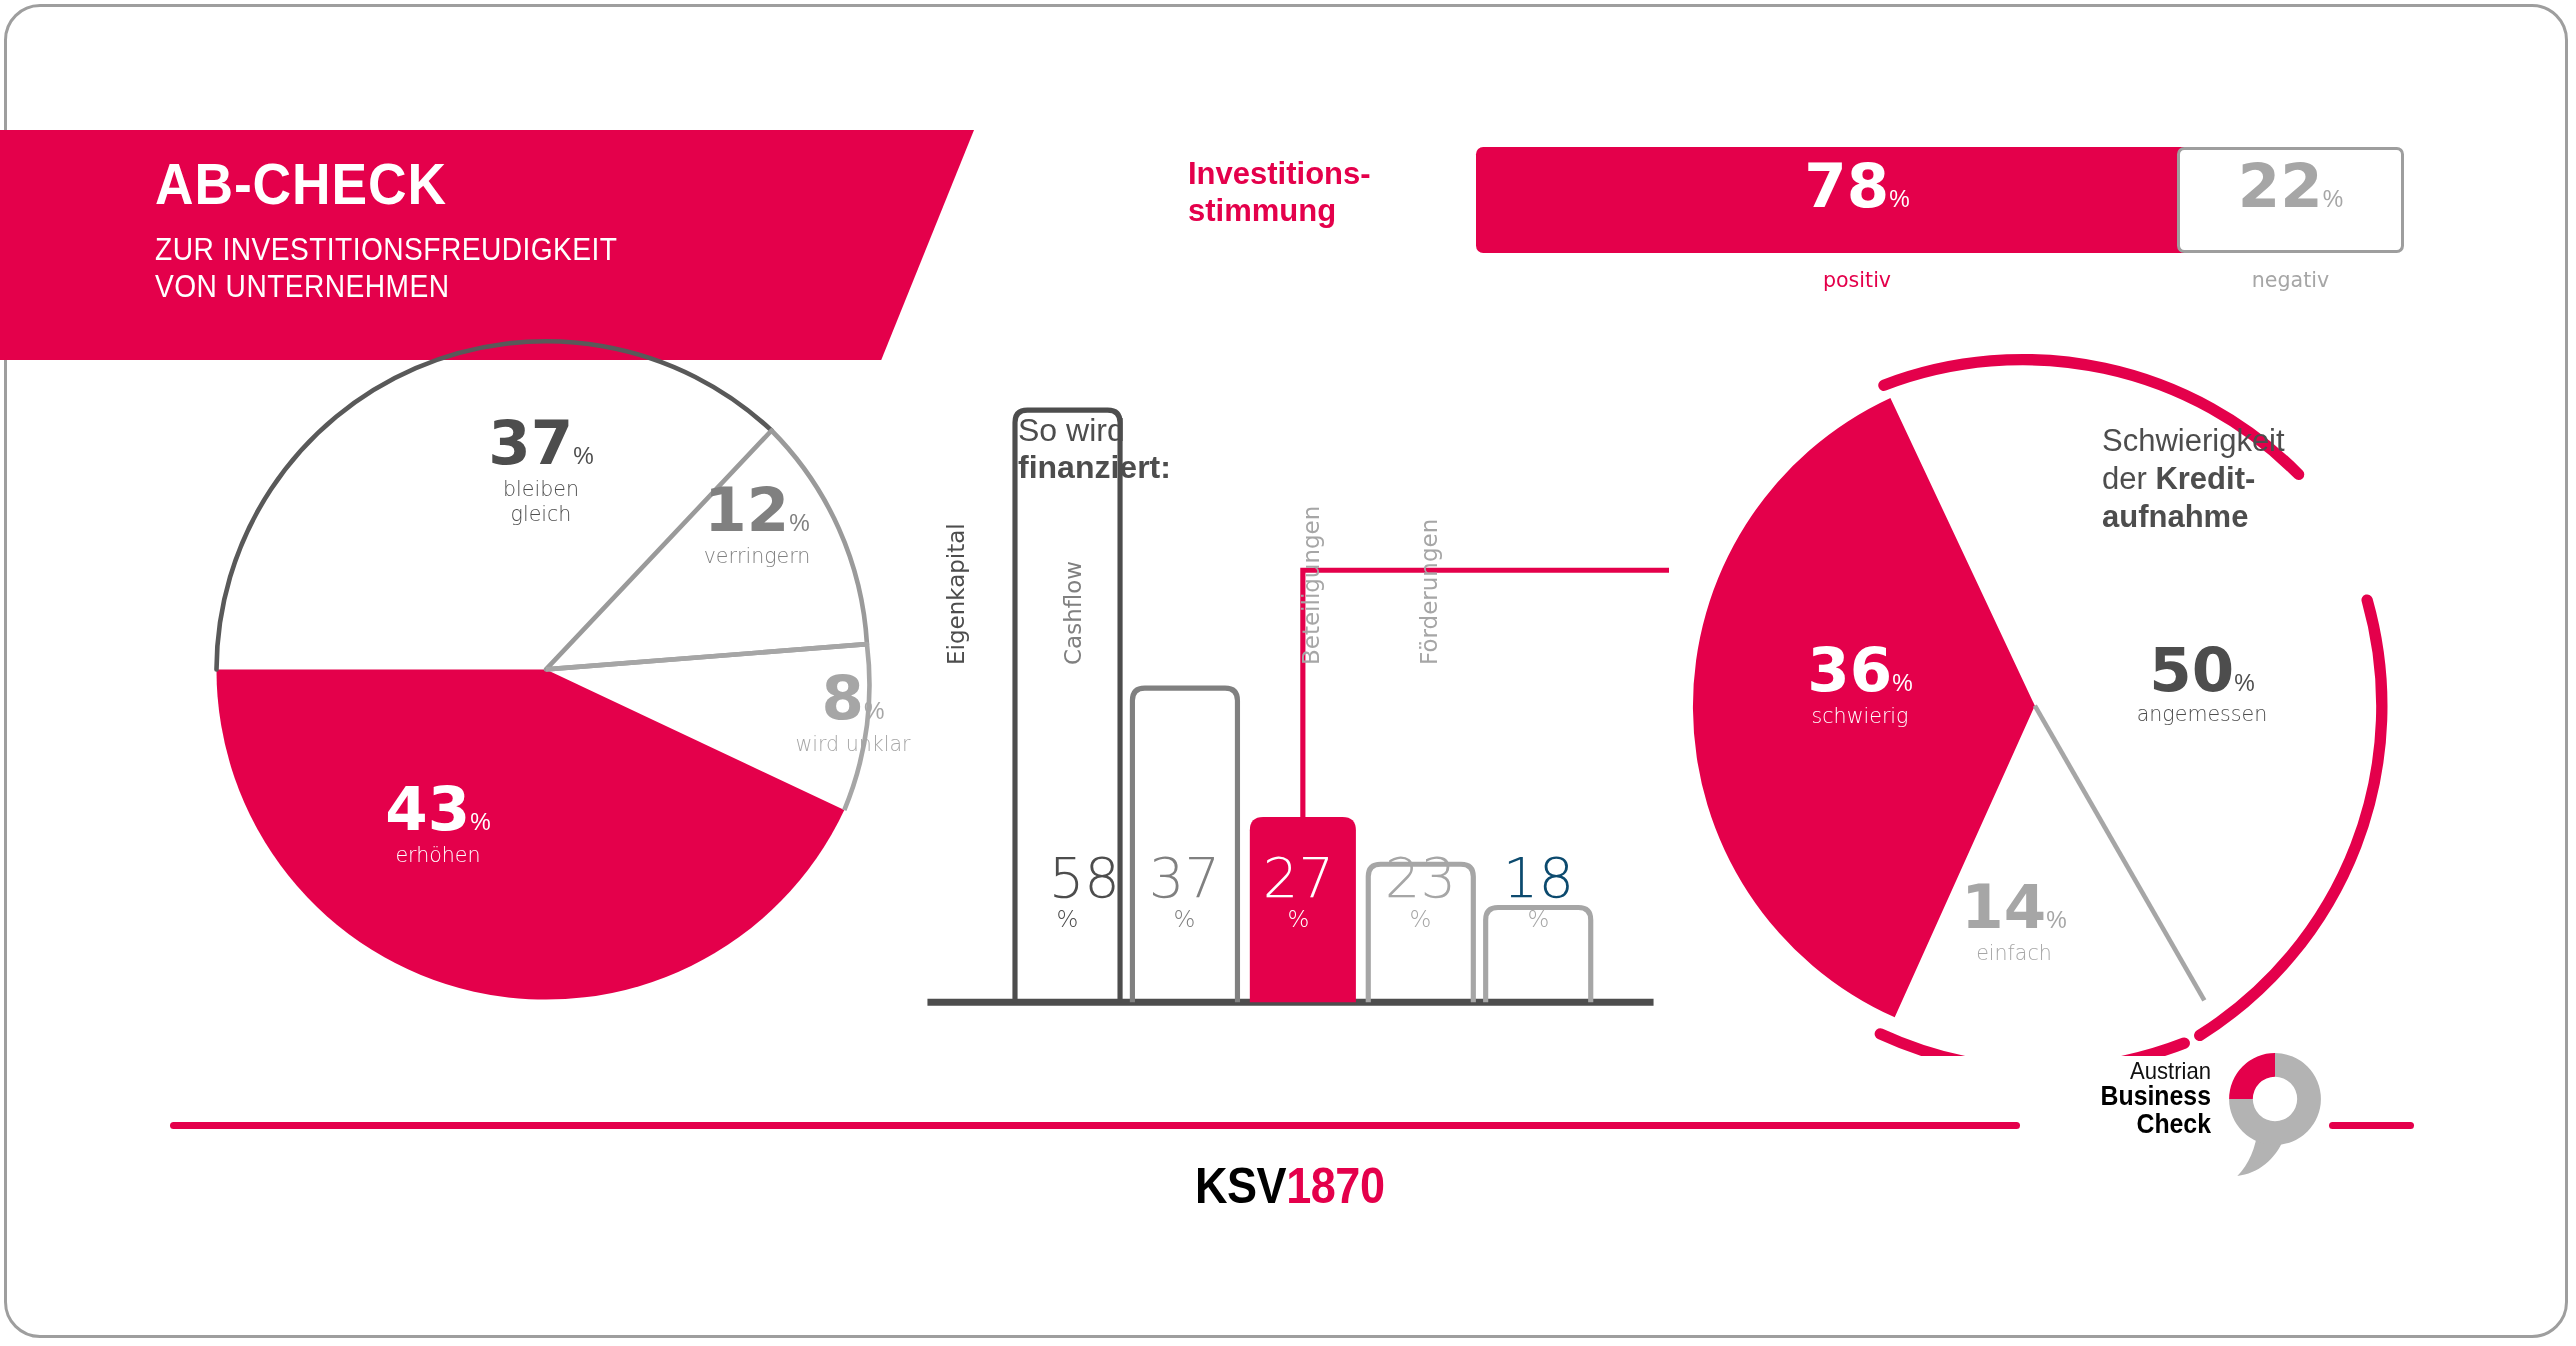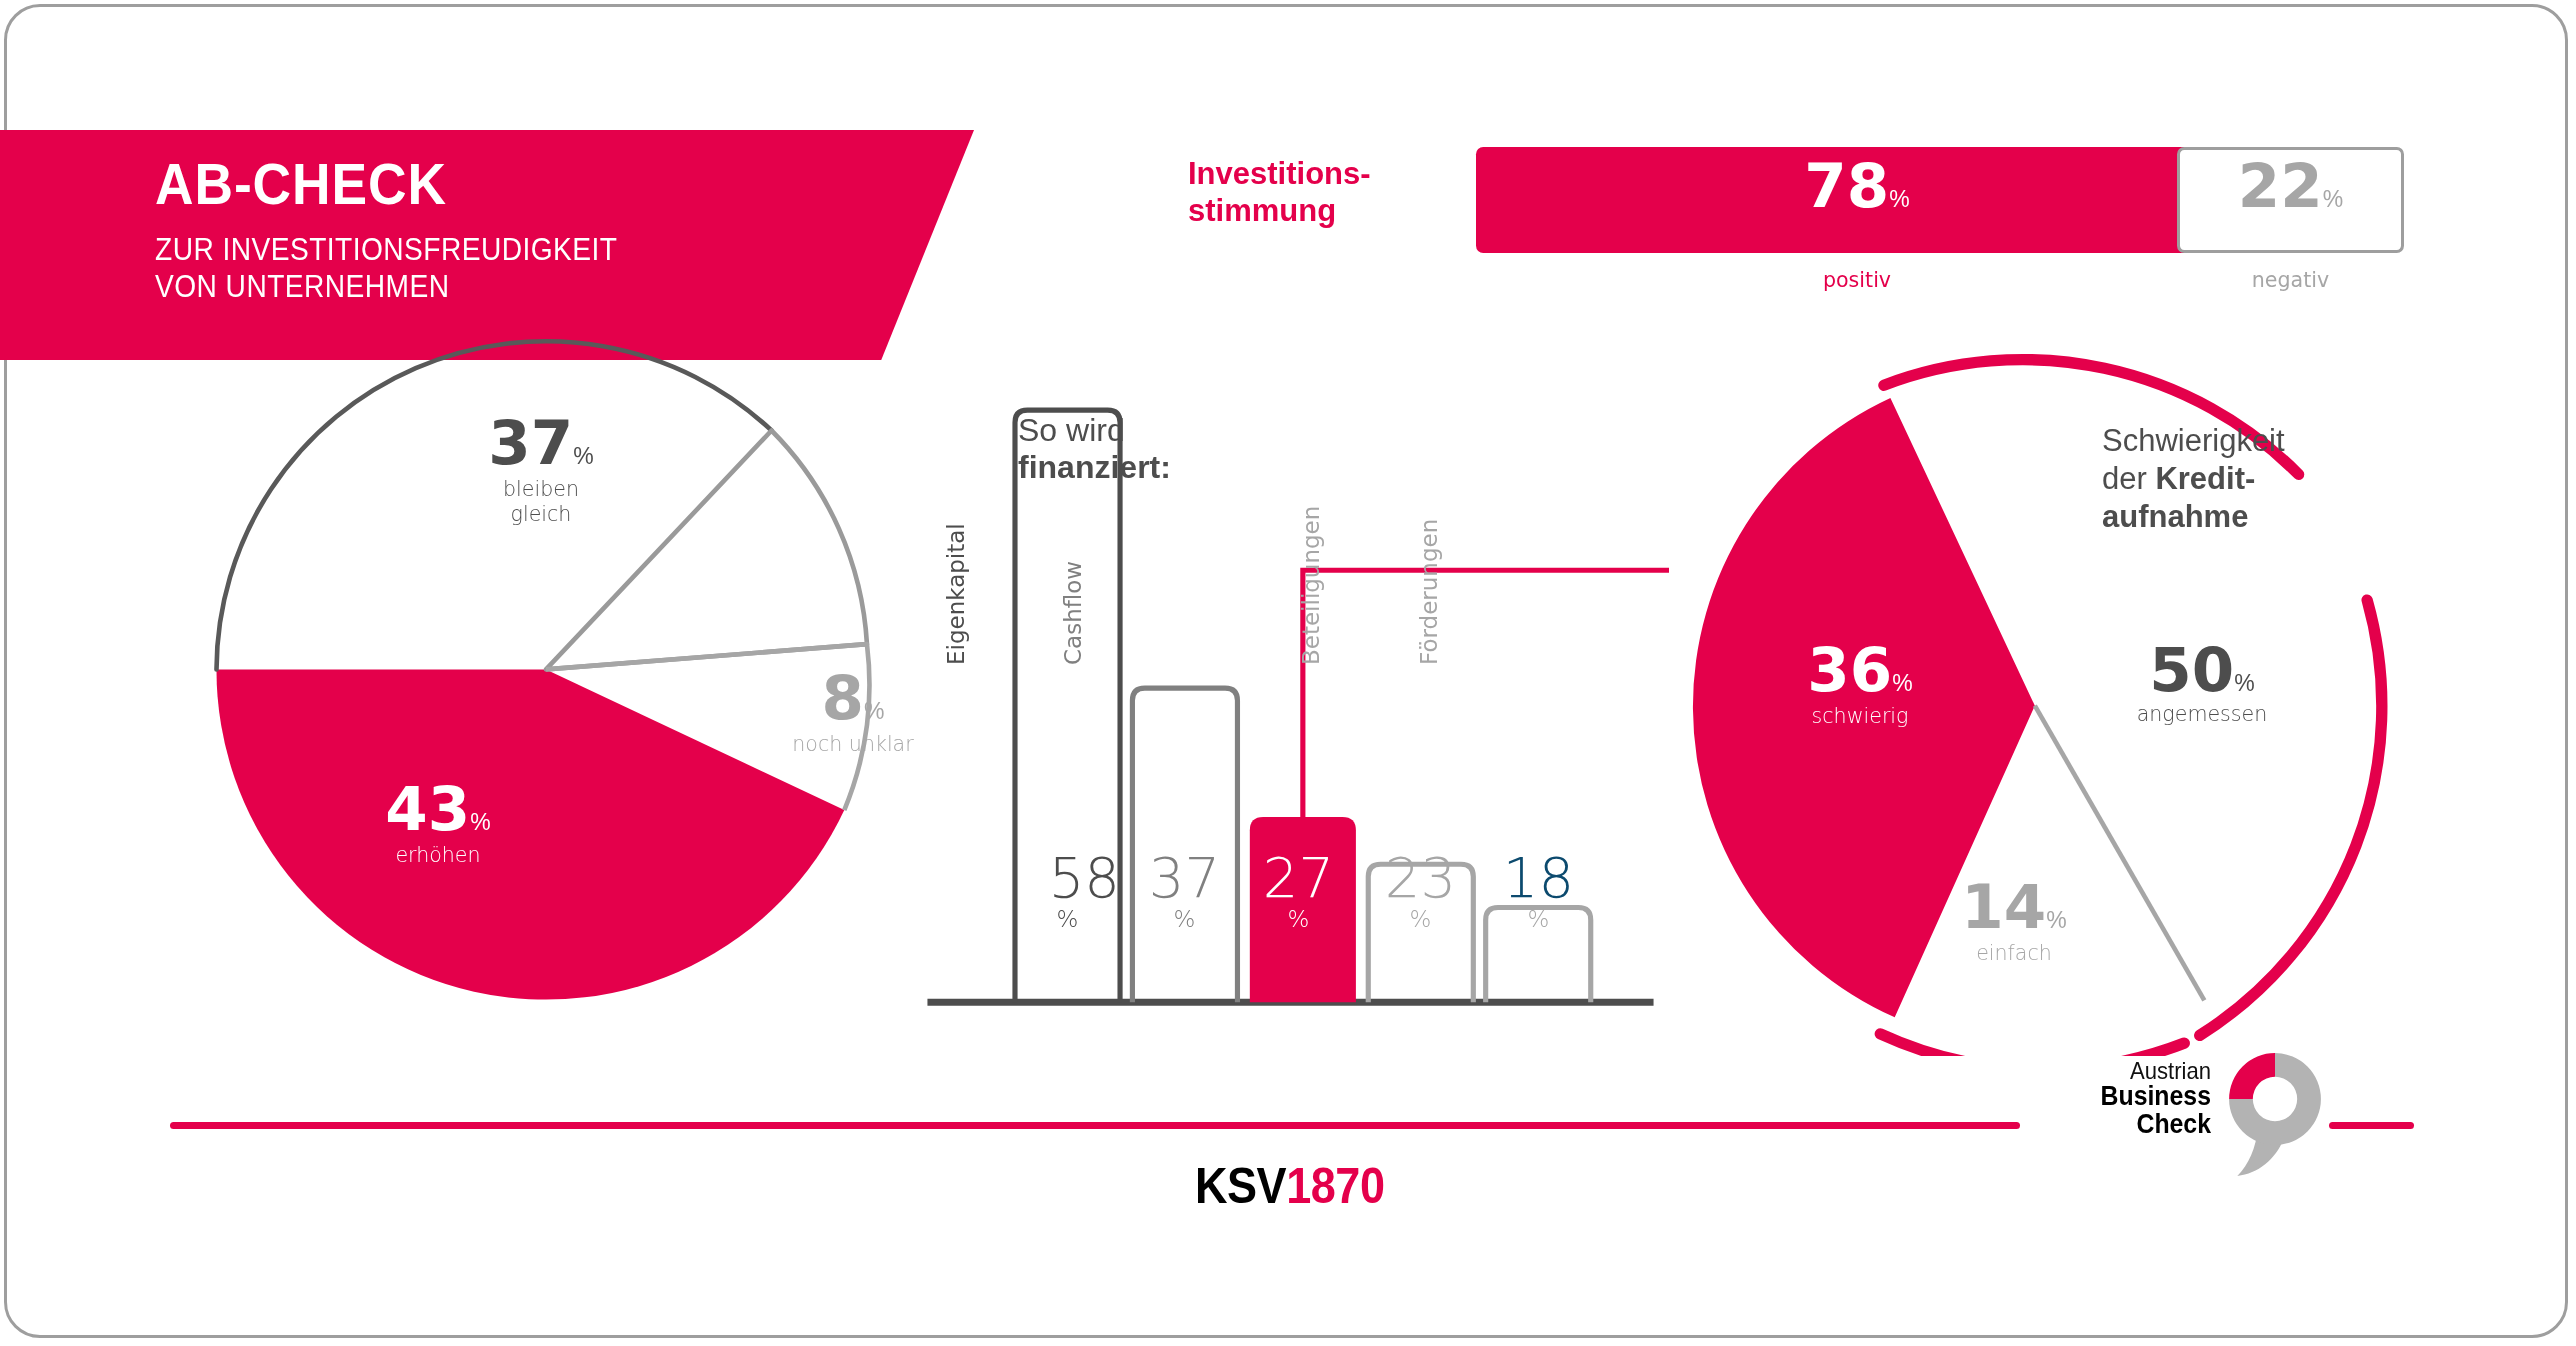--- a/index.html
+++ b/index.html
@@ -120,24 +120,28 @@
     </svg>
   </div>
 
 
   <div class="grp" style="left:433px;top:412px;width:216px;">
     <div><span class="big-num lbl-dark">37</span><span class="pct lbl-dark">%</span></div>
     <div class="cap lbl-dark" style="white-space:pre-line;margin-top:4.1px;">bleiben
 gleich</div>
   </div>
 
+  <div class="grp" style="left:659px;top:479px;width:196px;">
+    <div><span class="big-num lbl-mid">12</span><span class="pct lbl-mid">%</span></div>
+    <div class="cap lbl-mid" style="margin-top:4.1px;">verringern</div>
+  </div>
 
   <div class="grp" style="left:755px;top:667px;width:196px;">
     <div><span class="big-num lbl-light">8</span><span class="pct lbl-light">%</span></div>
-    <div class="cap lbl-light" style="margin-top:4.1px;">noch unklar</div>
+    <div class="cap lbl-light" style="margin-top:4.1px;">wird unklar</div>
   </div>
 
   <div class="grp" style="left:330px;top:778px;width:216px;">
     <div><span class="big-num lbl-white">43</span><span class="pct lbl-white">%</span></div>
     <div class="cap lbl-white" style="margin-top:4.1px;">erhöhen</div>
   </div>
 
   <div id="barchart" class="abs">
     <svg width="757" height="639" viewBox="0 0 1470 1240">
 

